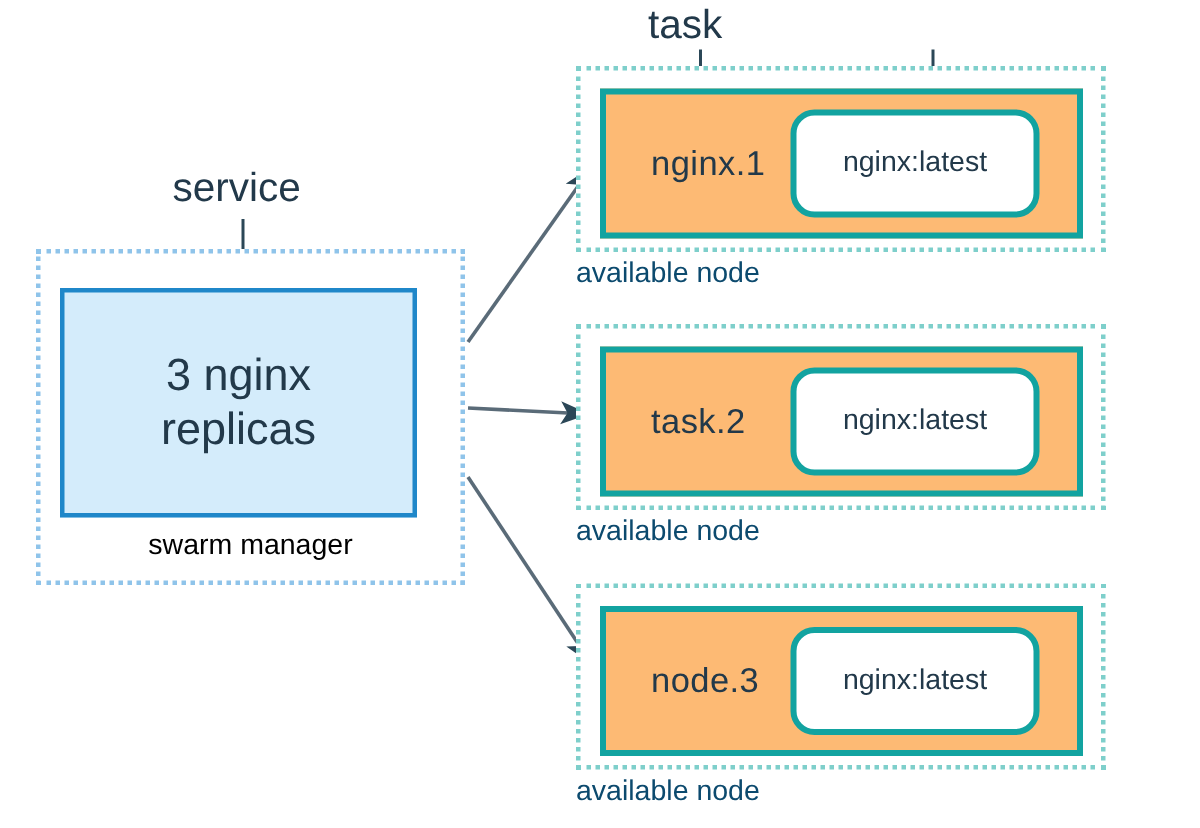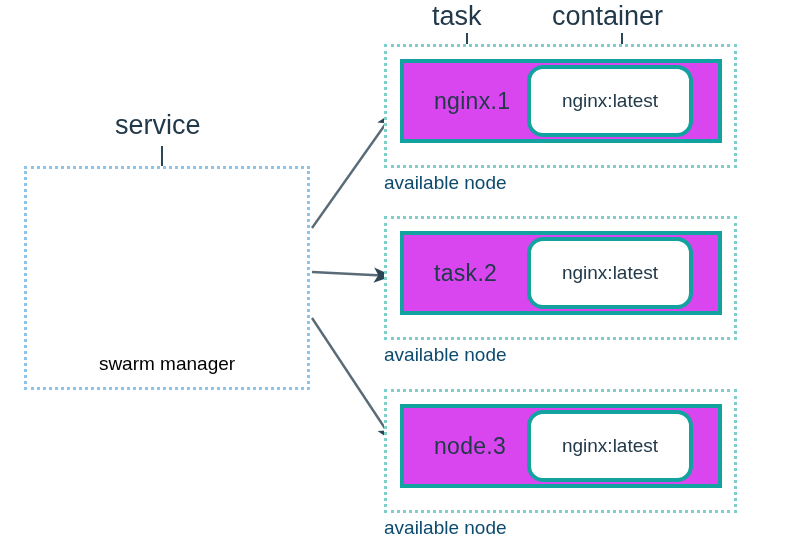--- a/index.html
+++ b/index.html
@@ -86,24 +86,24 @@
     width: 353px;
     height: 124px;
     border: 3px dotted #7ecfcb;
     box-sizing: border-box;
     background: #ffffff;
   }
   .task-box {
     position: absolute;
     left: 400px;
     width: 322px;
-    height: 84px;
+    height: 100px;
     box-sizing: border-box;
     border: 4px solid #12a3a0;
-    background: #d946ef;
+    background: #fdba74;
   }
   .task-label {
     position: absolute;
     left: 30px;
     top: 50%;
     transform: translateY(-50%);
     color: #22394a;
     font-size: 23px;
     letter-spacing: 0.3px;
     white-space: nowrap;
@@ -170,23 +170,26 @@
 
     <line x1="312" y1="228" x2="394" y2="112" stroke="#5a6b78" stroke-width="2.4" marker-end="url(#arrowhead)"></line>
 
     <line x1="312" y1="272" x2="392" y2="276" stroke="#5a6b78" stroke-width="2.4" marker-end="url(#arrowhead)"></line>
 
     <line x1="312" y1="318" x2="394" y2="442" stroke="#5a6b78" stroke-width="2.4" marker-end="url(#arrowhead)"></line>
   </svg>
 
   <div class="callout-label" id="callout-service">service</div>
   <div class="callout-label" id="callout-task">task</div>
-  <div class="callout-label" id="callout-container">container</div>
 
   <div id="swarm-manager-group"></div>
+  <div id="service-box">
+    <span id="service-box-label">3 nginx
+replicas</span>
+  </div>
   <div id="swarm-manager-caption">swarm manager</div>
 
   <div class="node-group" id="node-group-1"></div>
   <div class="task-box" id="task-box-1">
     <span class="task-label">nginx.1</span>
     <div class="container-box">
       <span class="container-label">nginx:latest</span>
     </div>
   </div>
   <div class="node-caption" id="node-caption-1">available node</div>

